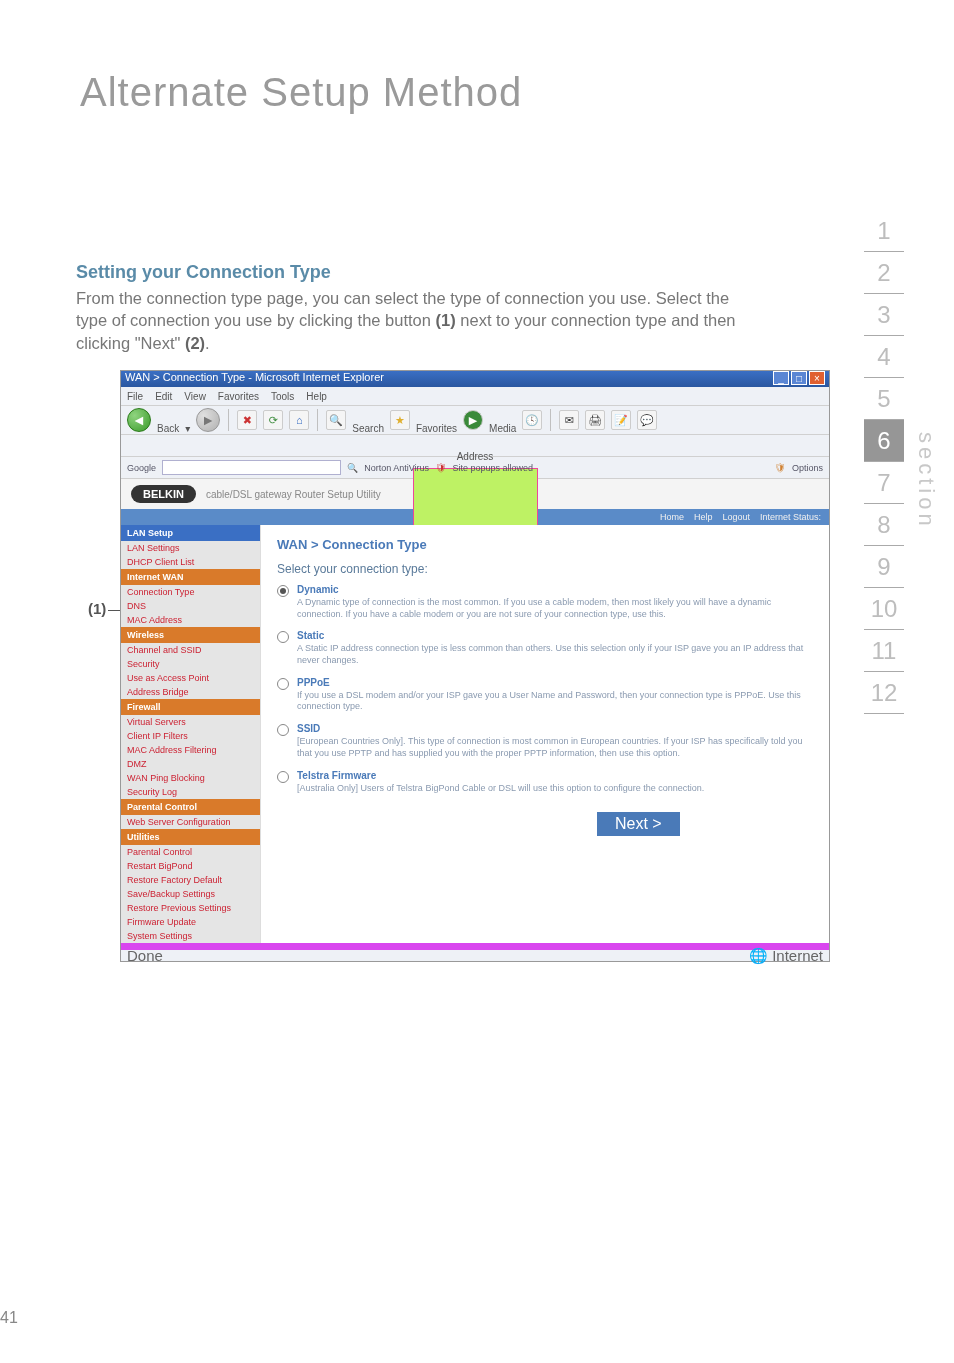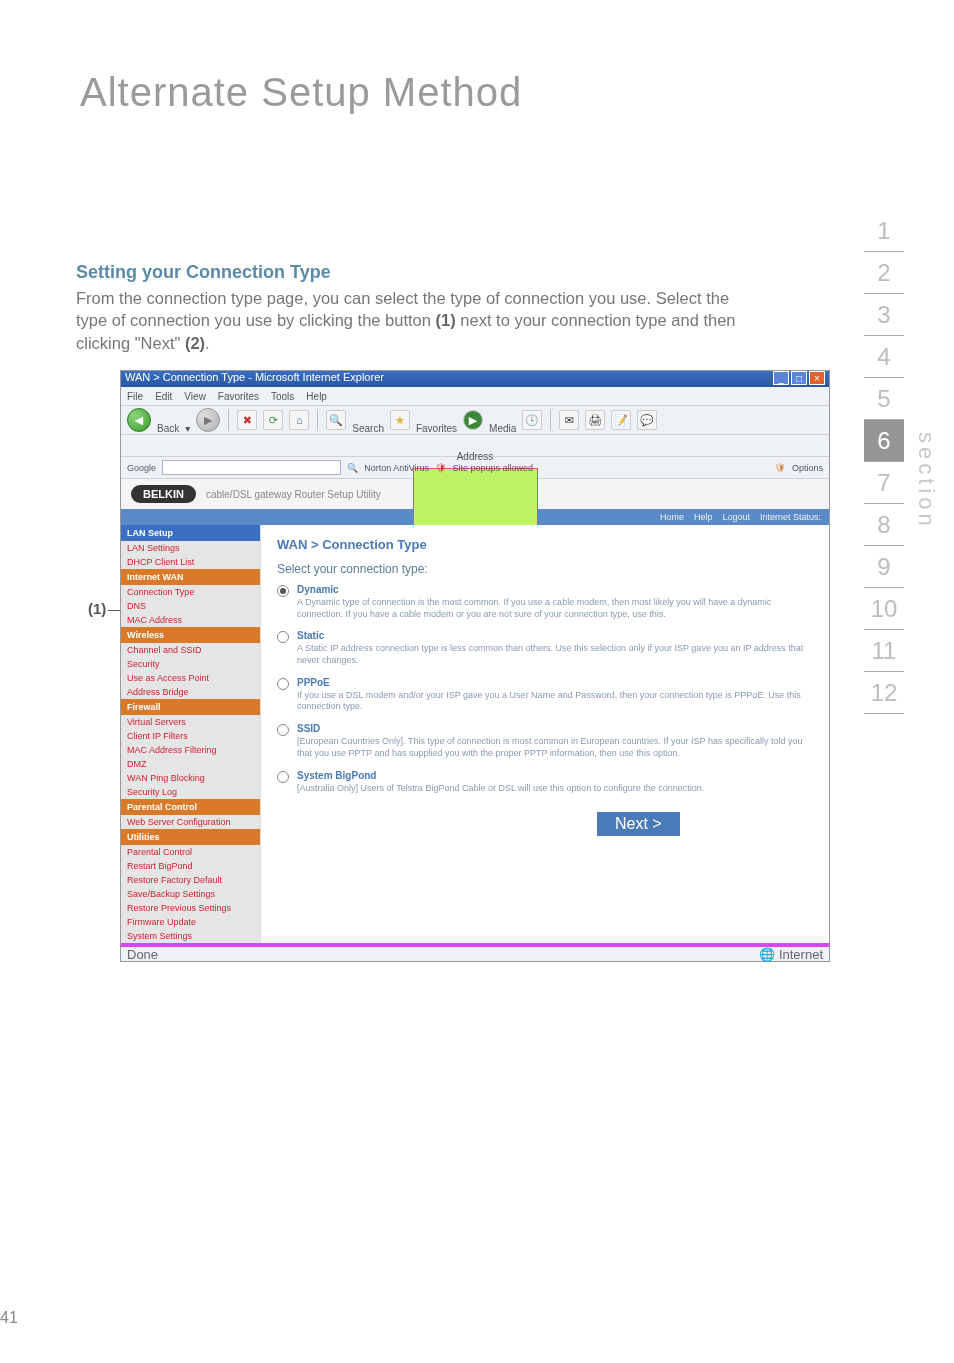--- a/index.html
+++ b/index.html
@@ -182,23 +182,23 @@
   .opt{display:flex;gap:8px;margin-bottom:10px;align-items:flex-start;}
   .radio{width:12px;height:12px;border:1px solid #888;border-radius:50%;background:#fff;margin-top:1px;flex-shrink:0;position:relative;}
   .radio.sel::after{content:"";position:absolute;left:2px;top:2px;width:6px;height:6px;background:#555;border-radius:50%;}
   .optlabel{color:#4a7ab8;font-size:10px;font-weight:bold;}
   .optdesc{color:#8a9ab0;font-size:9px;line-height:1.3;margin-top:2px;}
   .nextbtn{
     display:inline-block;background:#4a7ab8;color:#fff;padding:3px 18px;
     font-size:16px;border:none;margin-left:320px;margin-top:8px;
   }
   .statusbar{
-    background:#eef1f6;height:18px;border-top:4px solid #d946ef;
+    background:#eef1f6;height:18px;border-top:7px solid #d946ef;
     display:flex;align-items:center;justify-content:space-between;
-    padding:0 6px;font-size:13px;color:#666;
+    padding:0 6px;font-size:15px;color:#666;
   }
   .lead{position:absolute;background:#555;height:1px;}
 </style>
 </head>
 <body>
 
 <div class="page-title">Alternate Setup Method</div>
 
 <div class="content">
   <div class="heading">Setting your Connection Type</div>
@@ -356,21 +356,21 @@
           <div class="opt">
             <div class="radio"></div>
             <div>
               <div class="optlabel">SSID</div>
               <div class="optdesc">[European Countries Only]. This type of connection is most common in European countries. If your ISP has specifically told you that you use PPTP and has supplied you with the proper PPTP information, then use this option.</div>
             </div>
           </div>
           <div class="opt">
             <div class="radio"></div>
             <div>
-              <div class="optlabel">System BigPond</div>
+              <div class="optlabel">Telstra Firmware</div>
               <div class="optdesc">[Australia Only] Users of Telstra BigPond Cable or DSL will use this option to configure the connection.</div>
             </div>
           </div>
         </div>
       <button class="nextbtn">Next &gt;</button>
     </div>
   </div>
   <div class="statusbar">
     <span>Done</span>
     <span><span>🌐</span> <span>Internet</span></span>

